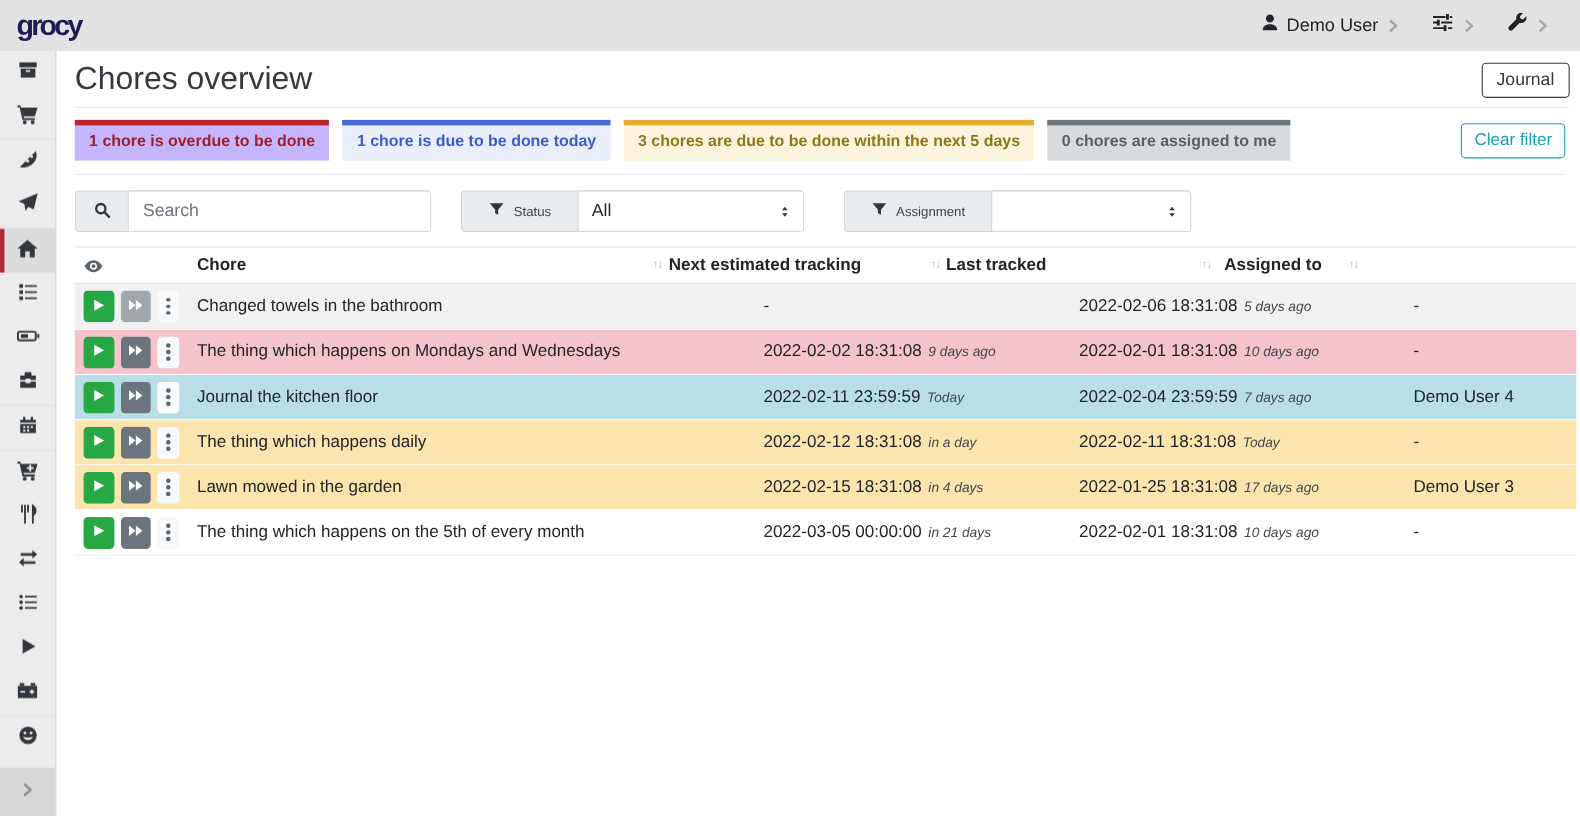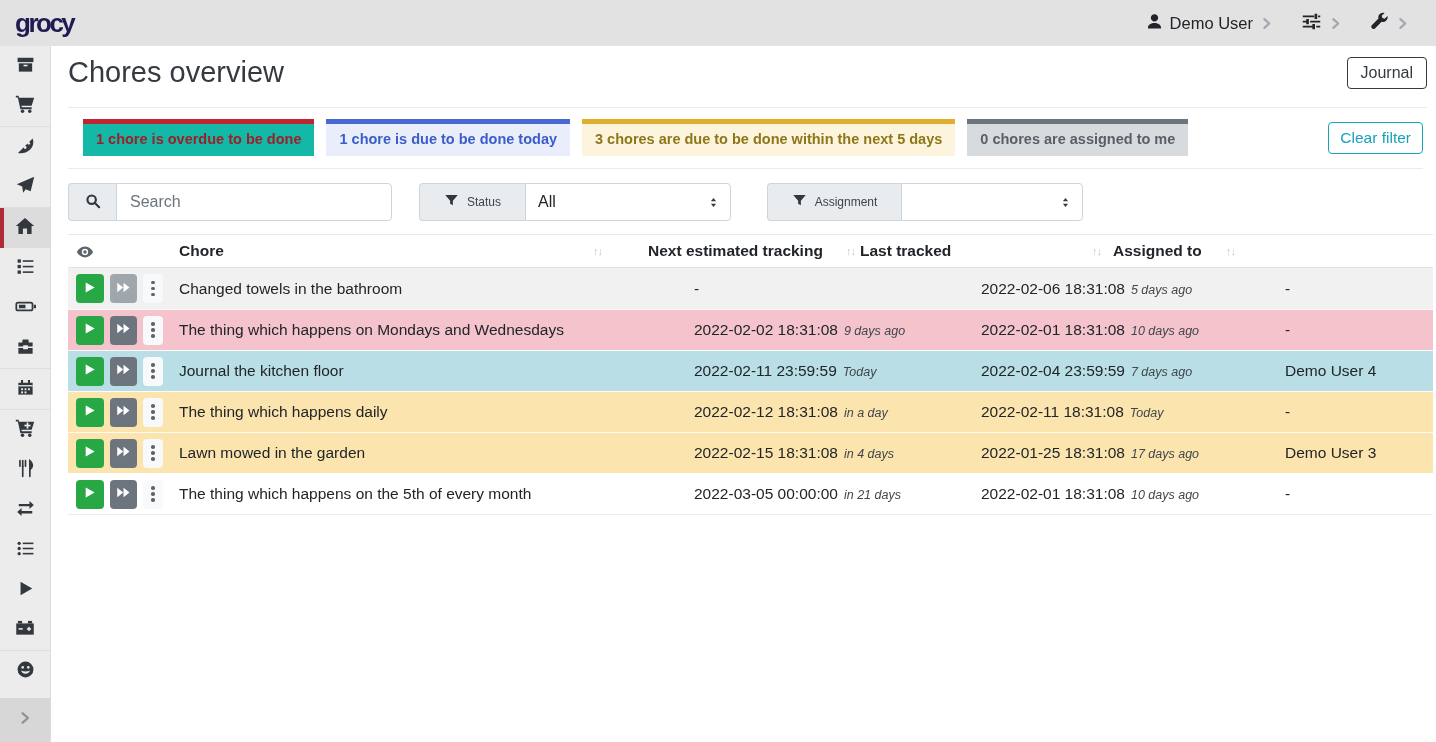--- a/index.html
+++ b/index.html
@@ -24,21 +24,21 @@
                color:#32383e; cursor:pointer; flex:0 0 auto; }
   .side-item.active { background:#dcdcdc; box-shadow:inset 4px 0 0 var(--active-red); }
   .sdiv { border-top:1px solid #dedede; flex:0 0 auto; }
   .side-bottom { margin-top:auto; height:44px; background:#d7d7d7;
                  display:flex; align-items:center; justify-content:center; cursor:pointer; }
 
   
   .main { margin:46px 0 0 51px; padding-left:17px; }
 
   .title-row { display:flex; align-items:center; justify-content:space-between;
-               padding:10px 0 18px 0; margin-right:9px; border-bottom:1px solid #ebebeb; }
+               padding:10px 0 8px 0; margin-right:9px; border-bottom:1px solid #ebebeb; }
   .page-title { font-size:29px; font-weight:500; color:#343a40; }
   .btn-journal { background:#fff; border:1px solid var(--journal-border); border-radius:4px;
                  color:#343a40; font-size:16px; padding:6px 13px; cursor:pointer;
                  font-family:inherit; }
 
   .chips-row { display:flex; align-items:center; padding:11px 0 12px 0;
                margin-right:13px; border-bottom:1px solid #ebebeb; }
   .chip { border-top:5px solid #999; font-weight:700; font-size:14.5px;
           padding:7px 13px 9px 13px; margin-right:12px; white-space:nowrap; }
   .btn-clear { margin-left:auto; background:#fff; border:1px solid var(--info-teal);
@@ -274,21 +274,21 @@
 </div>
 
 <div class="main">
 
   <div class="title-row">
     <div class="page-title">Chores overview</div>
     <button class="btn-journal">Journal</button>
   </div>
 
   <div class="chips-row">
-    <div class="chip" style="border-top-color: rgb(193, 36, 49); background: #14b8a6; color: rgb(156, 31, 41); margin-left: 15px;">1 chore is overdue to be done</div>
+    <div class="chip" style="border-top-color: rgb(193, 36, 49); background: #c4b5fd; color: rgb(156, 31, 41);">1 chore is overdue to be done</div>
     <div class="chip" style="border-top-color: rgb(74, 104, 212); background: rgb(233, 238, 250); color: rgb(59, 92, 204);">1 chore is due to be done today</div>
     <div class="chip" style="border-top-color: rgb(226, 174, 48); background: rgb(253, 244, 221); color: rgb(143, 118, 25);">3 chores are due to be done within the next 5 days</div>
     <div class="chip" style="border-top-color: rgb(108, 117, 125); background: rgb(216, 219, 222); color: rgb(88, 95, 102);">0 chores are assigned to me</div>
     <button class="btn-clear">Clear filter</button>
   </div>
 
   <div class="filters-row">
     <div class="igroup grp-search">
       <div class="iprepend">
         <span><svg width="16" height="16" viewBox="0 0 24 24" fill="none" stroke="#32383e" stroke-width="3.2" stroke-linecap="round">
@@ -335,21 +335,21 @@
   </div>
 
   <div class="table-wrap">
     <div class="thead">
       <span class="th" style="left:8px; top:8px;"><svg width="18" height="18" viewBox="0 0 24 24" fill="#5d646b">
             <path d="M12 4.8C6.4 4.8 2.5 9.5 1.2 12c1.3 2.5 5.2 7.2 10.8 7.2S21.5 14.5 22.8 12C21.5 9.5 17.6 4.8 12 4.8zm0 11.4a4.2 4.2 0 1 1 0-8.4 4.2 4.2 0 0 1 0 8.4z"></path>
             <circle cx="12" cy="12" r="2.3"></circle>
           </svg></span>
       <span class="th" style="left:111px;">Chore</span>
       <span class="sort" style="left:525px;">↑↓</span>
-      <span class="th" style="left:580px;">Next estimated tracking</span>
+      <span class="th" style="left:540px;">Next estimated tracking</span>
       <span class="sort" style="left:778px;">↑↓</span>
       <span class="th" style="left:792px;">Last tracked</span>
       <span class="sort" style="left:1024px;">↑↓</span>
       <span class="th" style="left:1045px;">Assigned to</span>
       <span class="sort" style="left:1158px;">↑↓</span>
     </div>
     <div class="tbody">
   <div class="tr" style="background: rgb(241, 241, 241);">
     <div class="td td-actions">
       <button class="btn-act btn-play">

